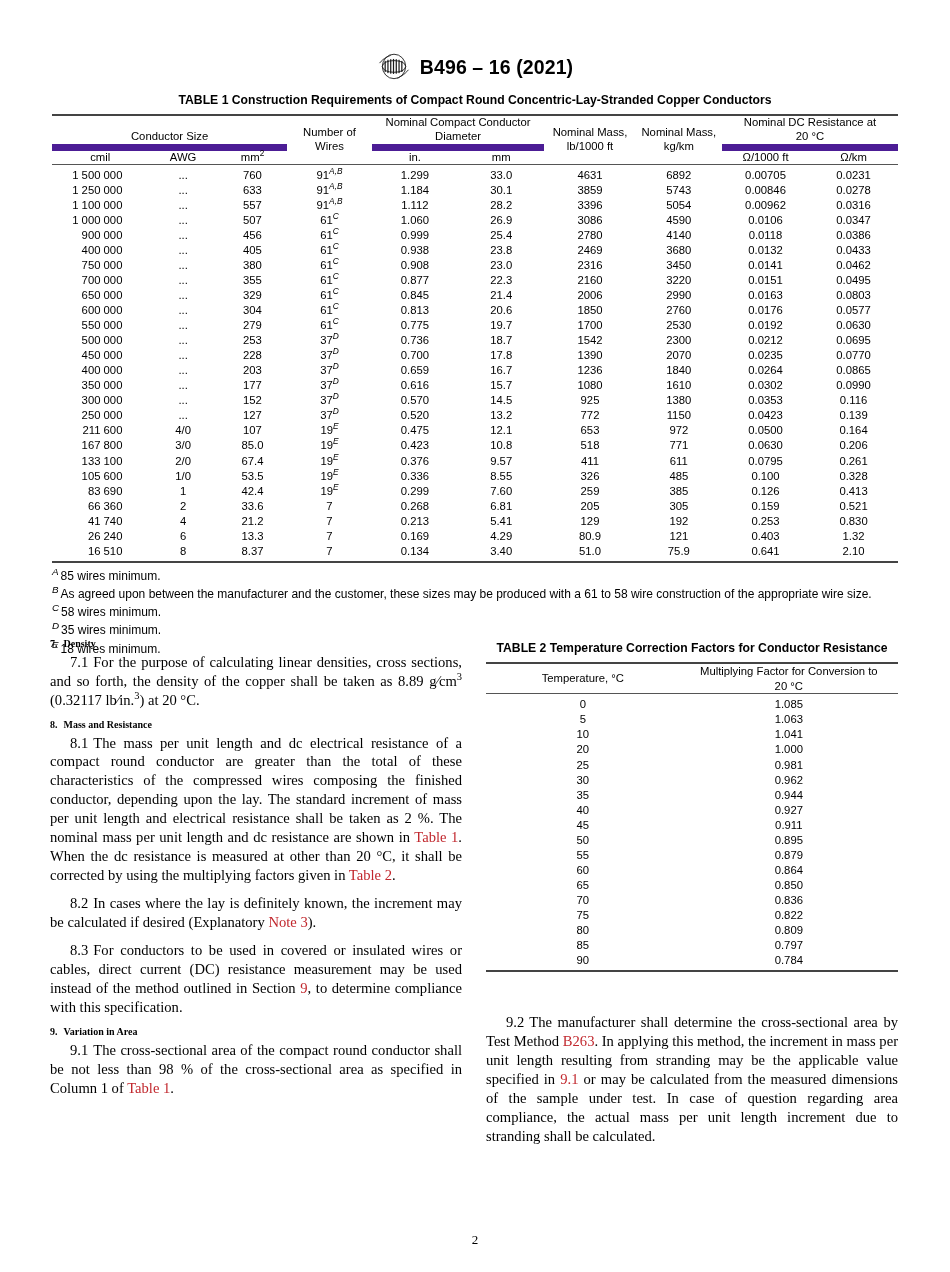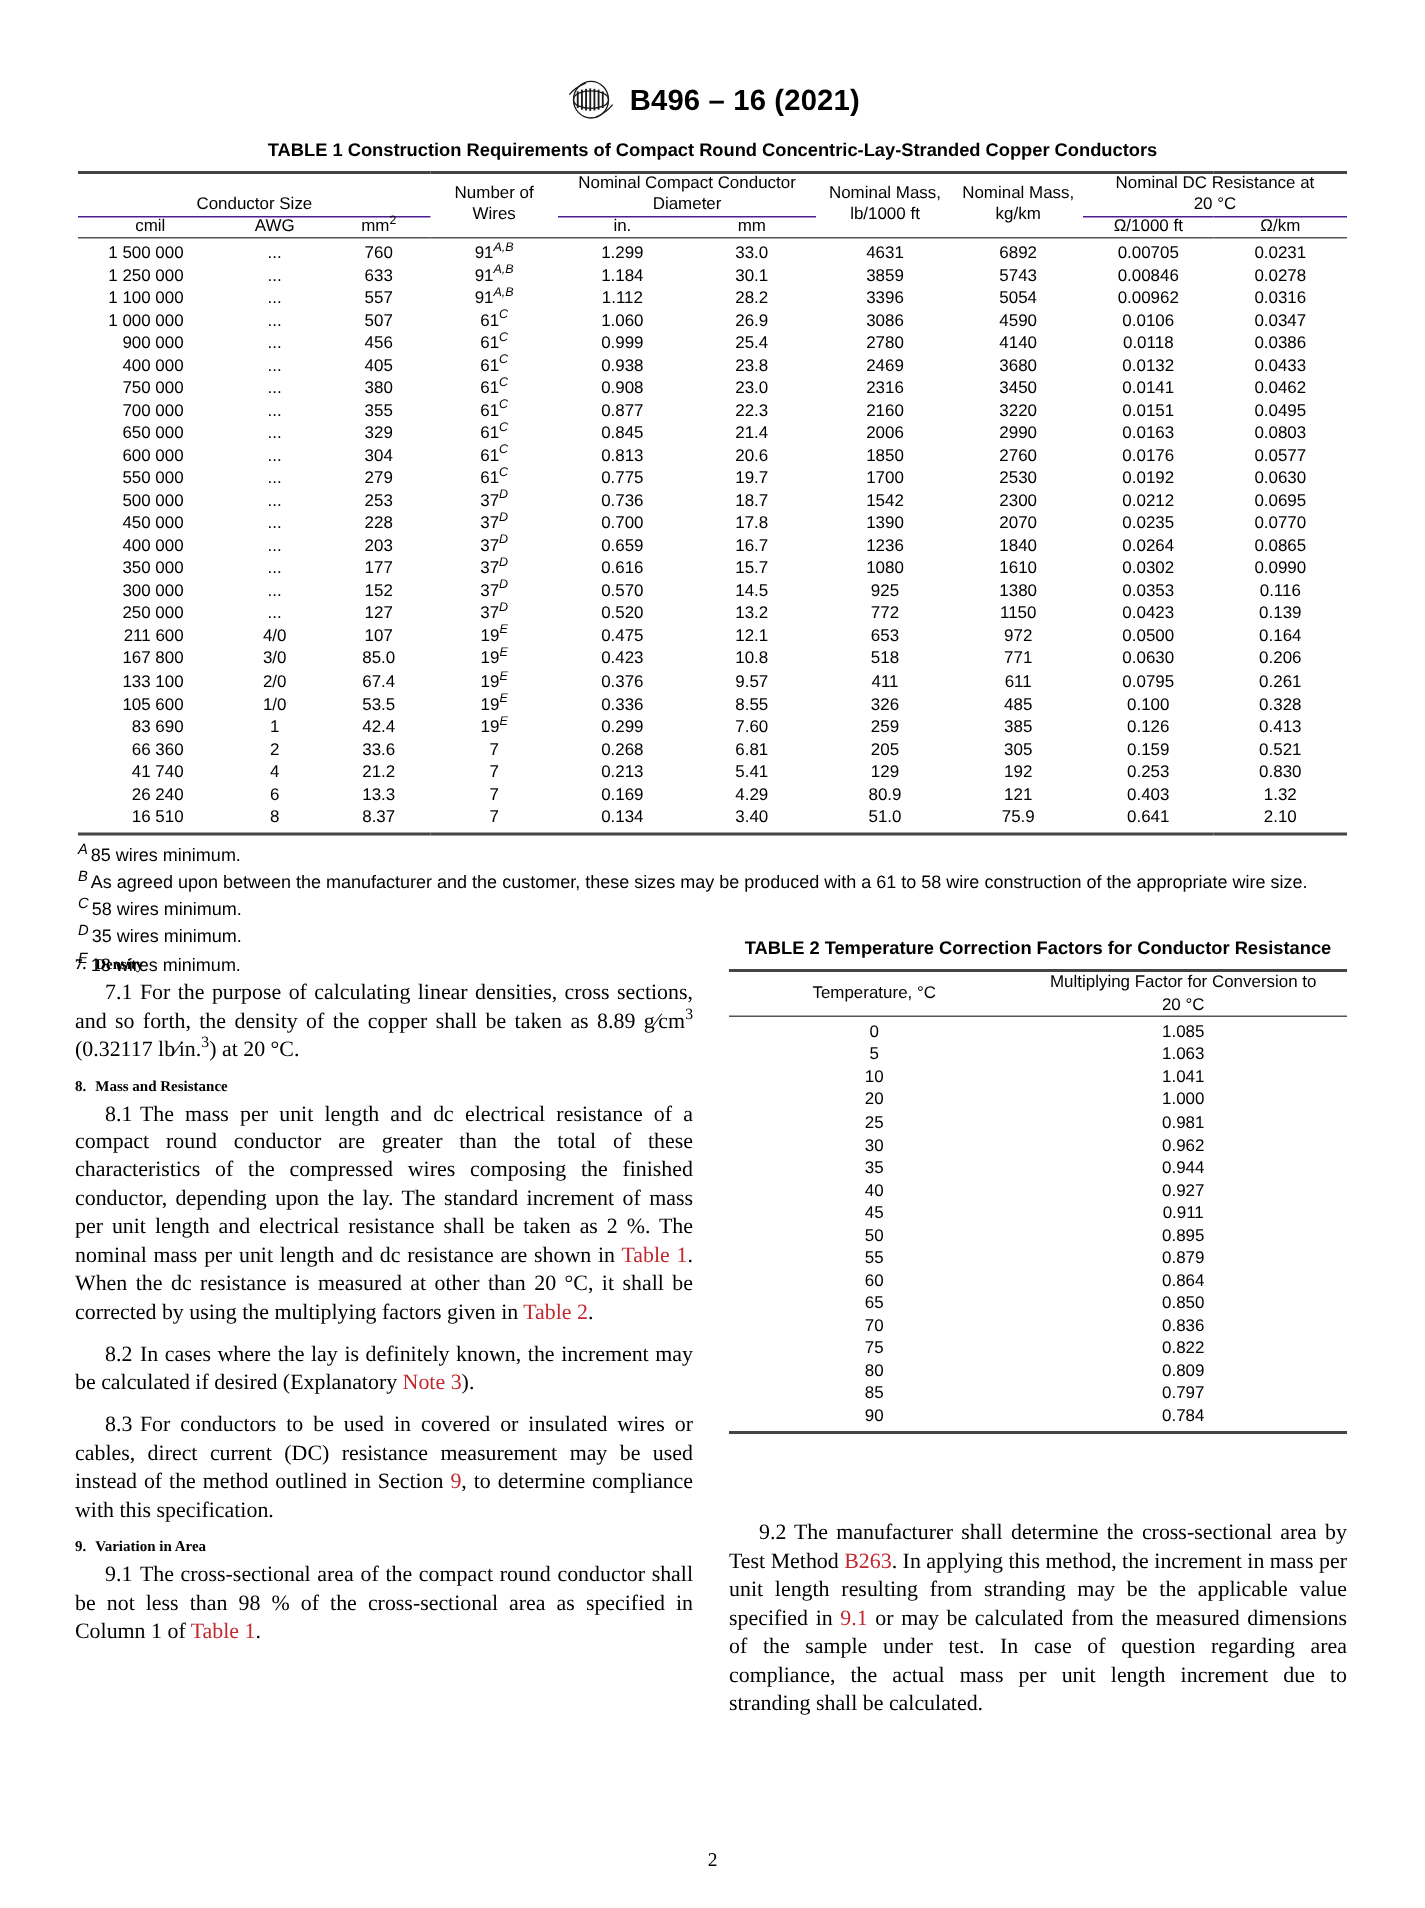--- a/index.html
+++ b/index.html
@@ -50,21 +50,21 @@
   .rule-top { border-top: 2.5px solid #444; }
   .rule-bot { border-bottom: 2.5px solid #444; }
   .hdr-rule { border-bottom: 1px solid #555; }
 
   .t1head td {
     text-align: center;
     vertical-align: bottom;
     line-height: 1.22;
     padding: 3px 2px 2px;
   }
-  .t1head .span-under { border-bottom: 1px solid #4c1d95; }
+  .t1head .span-under { border-bottom: 7px solid #4c1d95; }
   .t1sub td {
     text-align: center;
     padding: 2px 2px 3px;
     line-height: 1.2;
   }
   .t1body td {
     text-align: center;
     padding: 0.6px 2px;
     line-height: 1.33;
     white-space: nowrap;
@@ -83,21 +83,21 @@
   .fnlbl { font-style: italic; font-size: 0.82em; vertical-align: super; line-height: 0; padding-right: 2px; }
 
   
   .col {
     position: absolute;
     width: 412px;
     font-size: 14.6px;
     line-height: 1.30;
   }
   .col-left  { left: 50px;  top: 638px; }
-  .col-right { left: 486px; top: 624px; }
+  .col-right { left: 486px; top: 640px; }
   .col-right-text { left: 486px; top: 1013px; width: 412px; position:absolute;
                     font-size: 14.6px; line-height: 1.30; }
 
   h3.sec {
     font-size: 10px; font-weight: bold;
     margin: 0 0 2px 0;
     line-height: 1.28;
   }
   h3.sec .num { padding-right: 6px; }
   p.para {

